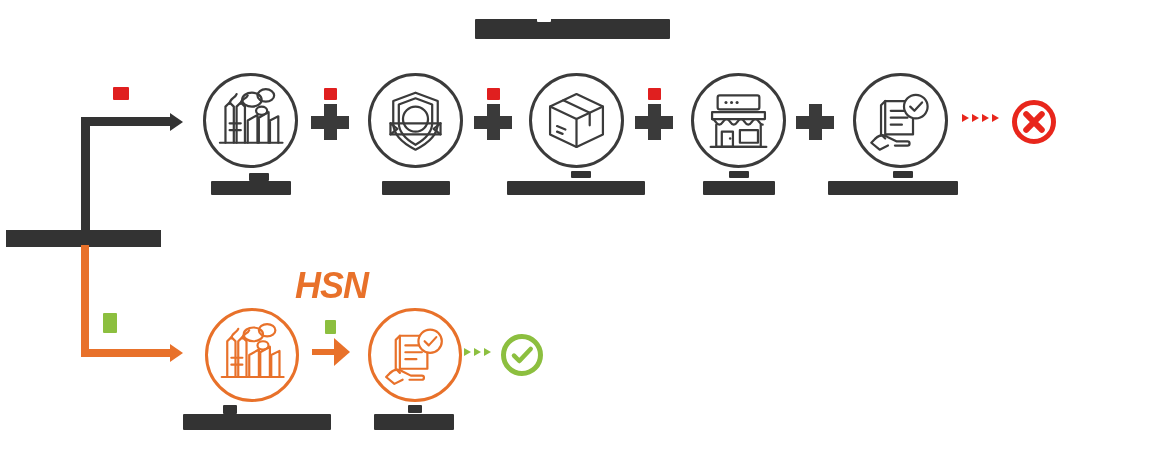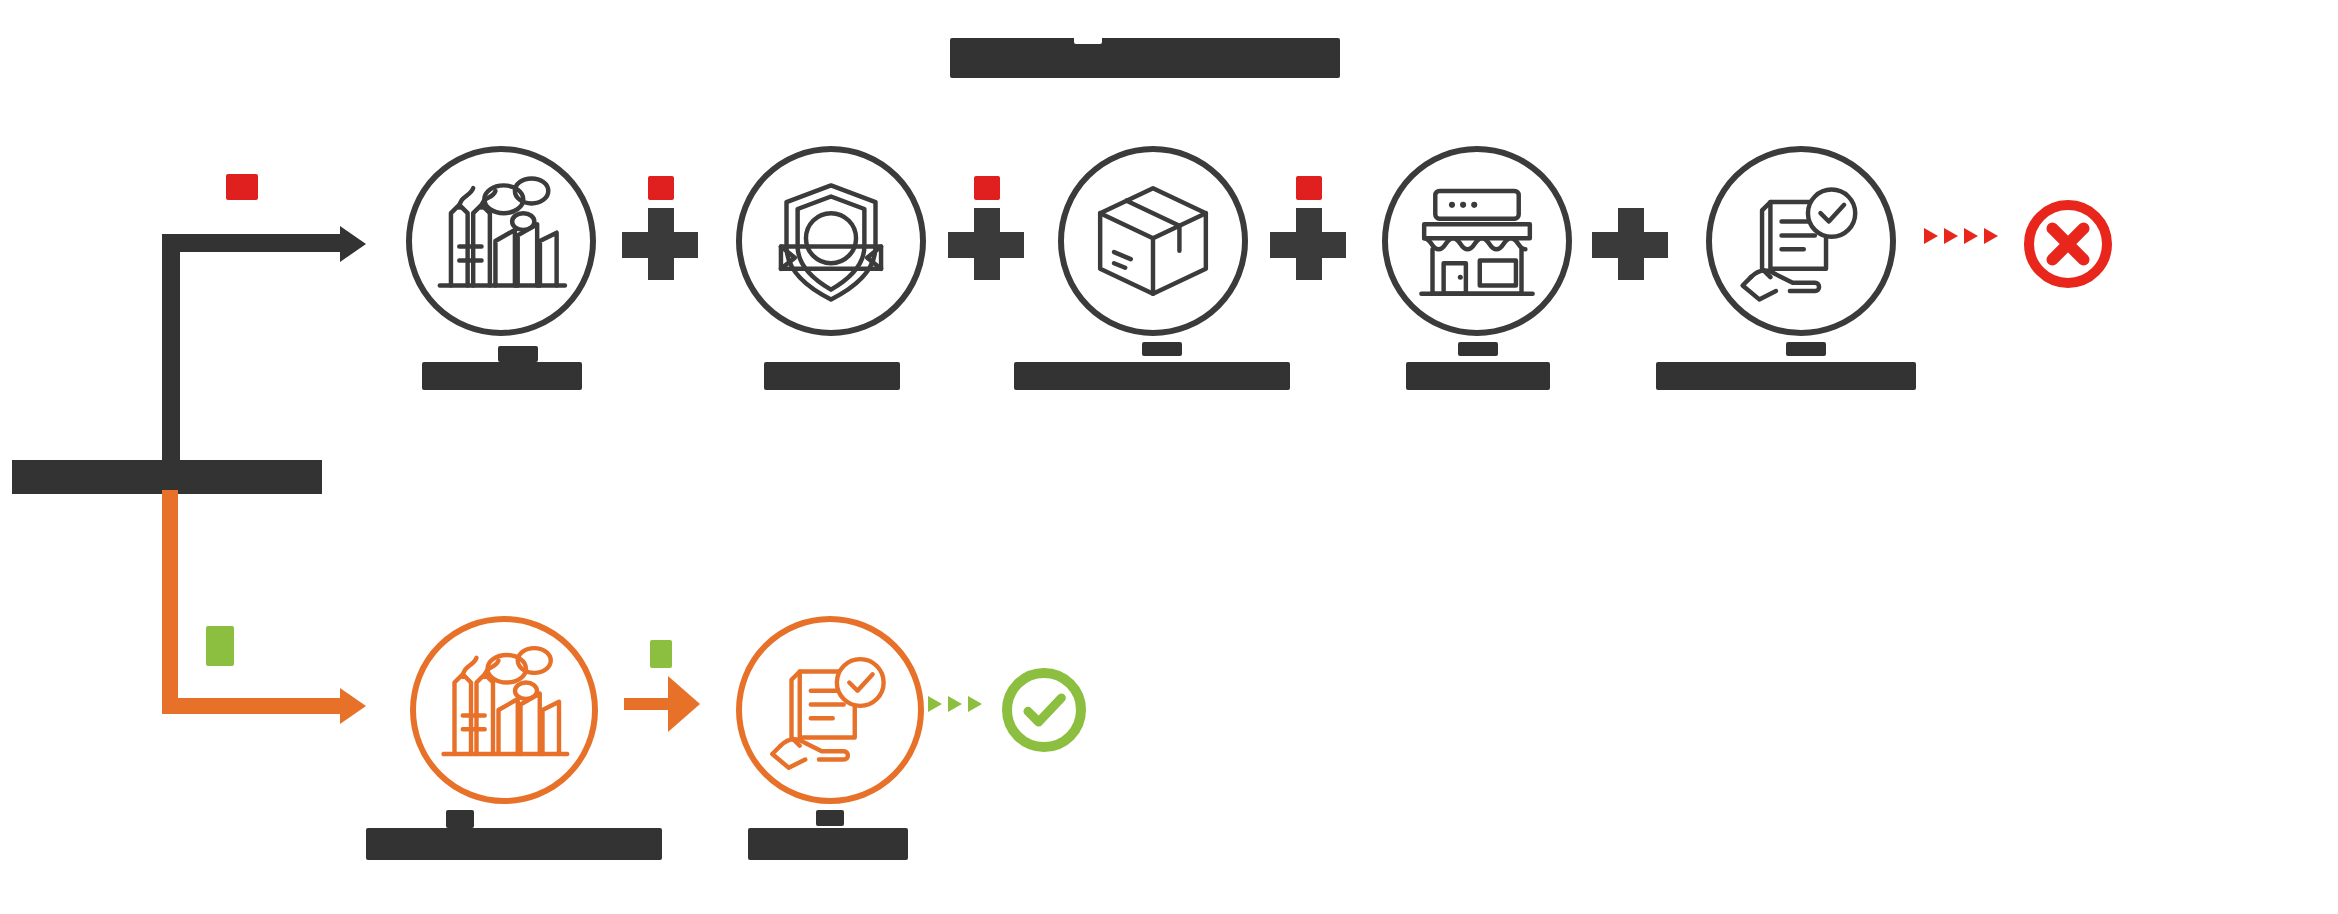--- a/index.html
+++ b/index.html
@@ -221,20 +221,23 @@
       <i></i>
       <i></i>
       <i></i>
   </div>
   <div class="badge x" style="left:1012px;top:100px;width:44px;height:44px;">
     <svg width="34" height="34" viewBox="0 0 24 24" style="position:absolute;left:0;top:0;">
       <path d="M6.5 6.5 17.5 17.5M17.5 6.5 6.5 17.5" stroke="#e8261c" stroke-width="4.2" stroke-linecap="round"></path>
     </svg>
   </div>
 
+  <div style="position:absolute;left:295px;top:268px;font-size:36px;font-weight:bold;font-style:italic;color:#e8712a;letter-spacing:-1px;font-family:'Liberation Sans',sans-serif;line-height:1;">
+    <span>HSN</span>
+  </div>
 
   <div class="node" style="left:205px;top:308px;">
     <div class="circle orange" style="width:94px;height:94px;">
       <svg width="88" height="88" viewBox="0 0 64 64">
         <g fill="none" stroke="#e8712a" stroke-width="1.6" stroke-linejoin="round" stroke-linecap="round">
           <path d="M14 48V22l3-3 3 3v26M22 48V22l3-3 3 3v26"></path>
           <path d="M30 48V32l7-4v20M38 48V30l7-4v22M46 48V32l6-3v19"></path>
           <path d="M10 48h45"></path>
           <path d="M17 20c0-4 4-4 5-7M25 20c0-4 4-3 5-6"></path>
           <ellipse cx="33" cy="17" rx="7" ry="5"></ellipse>

